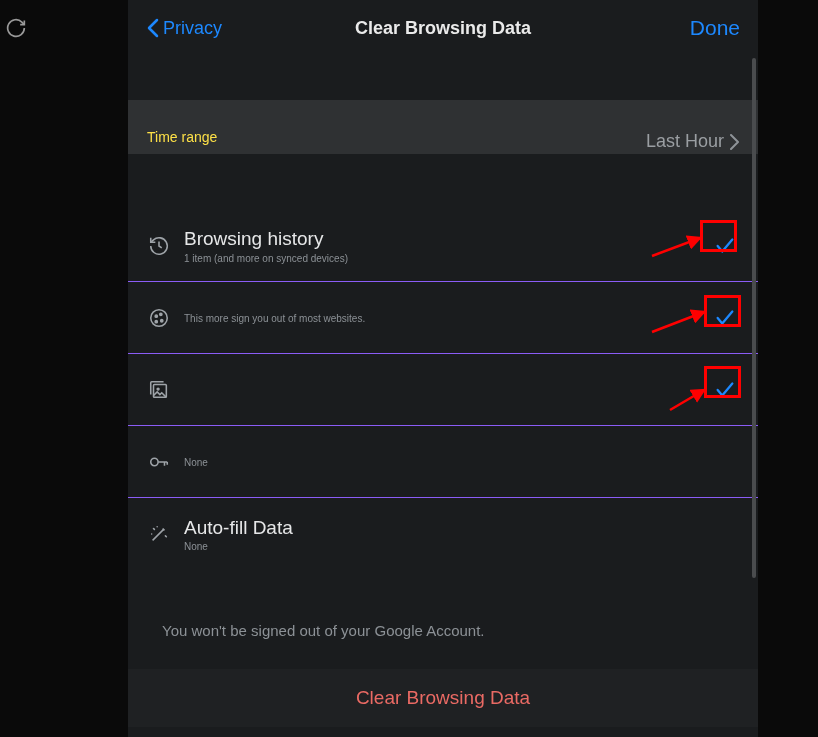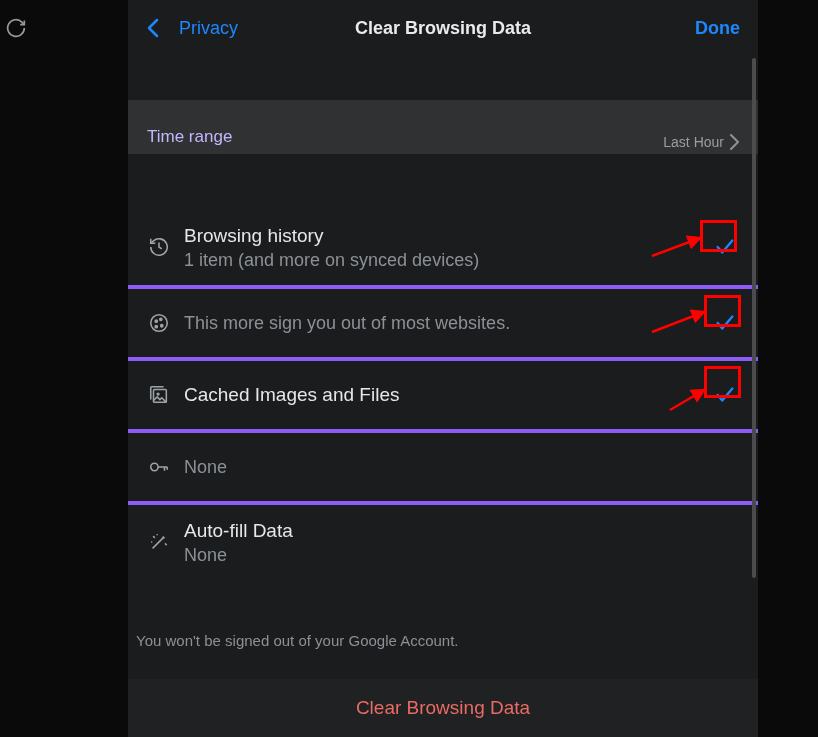--- a/index.html
+++ b/index.html
@@ -1,39 +1,39 @@
 <!DOCTYPE html>
 <html><head>
   <meta charset="utf-8">
   <style>
     * { margin: 0; padding: 0; box-sizing: border-box; }
     body { background: #000; font-family: -apple-system, 'Helvetica Neue', Arial, sans-serif; width: 818px; height: 737px; overflow: hidden; position: relative; }
     .outer { width: 818px; height: 737px; background: #0a0a0a; position: relative; }
     .refresh-icon { position: absolute; top: 18px; left: 6px; color: #9a9a9a; }
     .panel { position: absolute; left: 128px; top: 0; width: 630px; height: 737px; background: #1a1c1e; }
     .header { height: 56px; display: flex; align-items: center; justify-content: space-between; padding: 0 18px; }
-    .back { display: flex; align-items: center; gap: 19px; color: #1d88fe; font-size: 18px; cursor: pointer; }
+    .back { display: flex; align-items: center; gap: 3px; color: #1d88fe; font-size: 18px; cursor: pointer; }
     .title { color: #eaeaea; font-size: 18px; font-weight: 600; position: absolute; left: 50%; transform: translateX(-50%); }
-    .done { color: #1d88fe; font-size: 18px; font-weight: 700; cursor: pointer; }
+    .done { color: #1d88fe; font-size: 21px; font-weight: 400; cursor: pointer; }
     .section-gap { height: 44px; }
     .time-row { background: #2f3133; height: 54px; display: flex; align-items: center; justify-content: space-between; padding: 0 19px; cursor: pointer; }
-    .time-label { color: #c4b5fd; font-size: 17px; margin-top: 20px; }
-    .time-value { color: #9a9ea2; font-size: 14px; display: flex; align-items: center; gap: 6px; margin-top: 29px; }
+    .time-label { color: #fde047; font-size: 14px; margin-top: 20px; }
+    .time-value { color: #9a9ea2; font-size: 18px; display: flex; align-items: center; gap: 6px; margin-top: 29px; }
     .list { margin-top: 56px; }
-    .row { display: flex; align-items: center; padding: 14px 19px 14px 14px; border-bottom: 4px solid #8b5cf6; position: relative; cursor: pointer; min-height: 72px; }
+    .row { display: flex; align-items: center; padding: 14px 19px 14px 14px; border-bottom: 1px solid #8b5cf6; position: relative; cursor: pointer; min-height: 72px; }
     .row:last-of-type { border-bottom: none; }
     .row-icon { width: 34px; display: flex; justify-content: center; color: #9ea3a8; flex-shrink: 0; margin-right: 8px; }
     .row-text { flex: 1; }
     .row-title { color: #e6e7e8; font-size: 19px; line-height: 1.25; }
-    .row-sub { color: #8c9196; font-size: 18px; margin-top: 2px; }
+    .row-sub { color: #8c9196; font-size: 10px; margin-top: 2px; }
     .check { width: 28px; height: 28px; display: flex; align-items: center; justify-content: center; }
     .check svg { stroke: #1d88fe; }
     .highlight-box { position: absolute; border: 3px solid #ff0000; width: 37px; height: 32px; pointer-events: none; }
     .arrow { position: absolute; pointer-events: none; }
-    .footer-note { color: #8c9196; font-size: 15px; padding: 0 8px; margin-top: 52px; }
+    .footer-note { color: #8c9196; font-size: 15px; padding: 0 34px; margin-top: 52px; }
     .clear-btn { margin-top: 30px; background: #1f2123; height: 58px; display: flex; align-items: center; justify-content: center; color: #ea6a64; font-size: 19px; cursor: pointer; }
     .scrollbar { position: absolute; right: 2px; top: 58px; width: 4px; height: 520px; background: #4a4c4e; border-radius: 2px; }
   </style>
 </head>
 <body>
 
 <div class="outer">
   <span class="refresh-icon">
     <svg width="20" height="20" viewBox="0 0 24 24" fill="none" stroke="currentColor" stroke-width="2">
         <path d="M22 12a10 10 0 1 1-3-7.1L22 8"></path>
@@ -109,21 +109,20 @@
       <div class="row">
         <span class="row-icon">
           <svg width="22" height="22" viewBox="0 0 24 24" fill="none" stroke="currentColor" stroke-width="1.7">
               <rect x="6" y="6" width="14" height="14" rx="1"></rect>
               <path d="M3 17 V4 a1 1 0 0 1 1-1 h13"></path>
               <circle cx="11" cy="11" r="1" fill="currentColor"></circle>
               <path d="M6 18 l4-4 3 3 2-2 5 5"></path>
             </svg>
         </span>
         <div class="row-text">
-          <div class="row-title">Cached Images and Files</div>
         </div>
         <span class="check">
           <svg width="22" height="22" viewBox="0 0 24 24" fill="none" stroke-width="2.5" stroke-linecap="round" stroke-linejoin="round">
               <polyline points="4 12 9 18 20 5"></polyline>
             </svg>
         </span>
       </div>
 
       <div class="row">
         <span class="row-icon">

